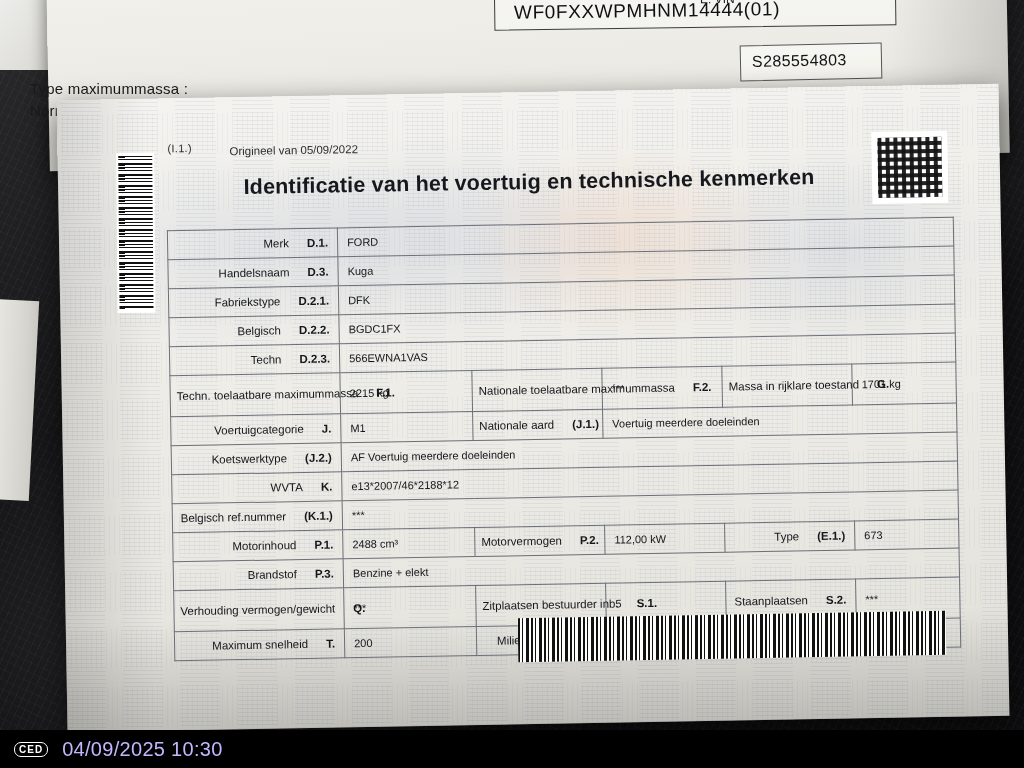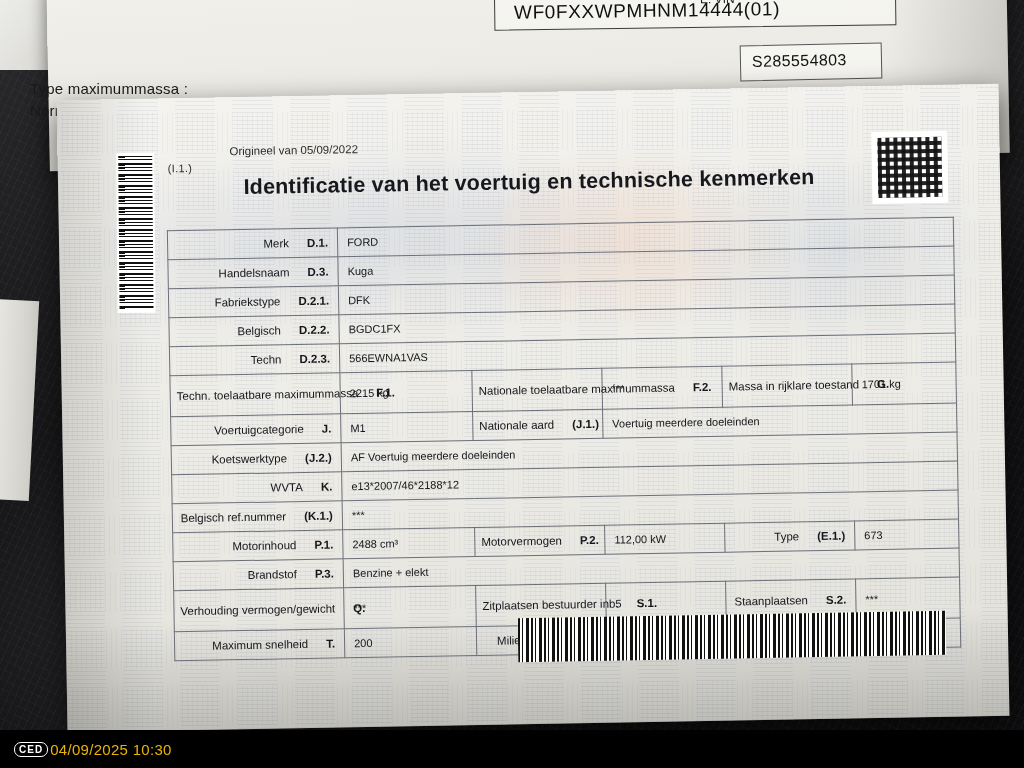--- a/index.html
+++ b/index.html
@@ -159,21 +159,21 @@
     position:absolute; left:0; top:0; bottom:0; width:90px;
     background: linear-gradient(to right, rgba(0,0,0,0.12), rgba(0,0,0,0));
   }
   .doc-main .edge-shade-b {
     position:absolute; left:0; right:0; bottom:0; height:110px;
     background: linear-gradient(to top, rgba(0,0,0,0.16), rgba(0,0,0,0));
   }
 
   .doc-header-line {
     position:absolute;
-    left: 110px; top: 64px;
+    left: 110px; top: 44px;
     font-size: 11px;
     color: #2d2d2d;
     letter-spacing: 0.3px;
   }
   .doc-origineel {
     position:absolute;
     left: 172px; top: 48px;
     font-size: 11.5px;
     color: #2d2d2d;
   }
@@ -283,38 +283,38 @@
 
   
   .footer {
     position:absolute;
     left:0; right:0; bottom:0;
     height: 38px;
     background: #000;
     display:flex;
     align-items:center;
     padding-left: 14px;
-    gap: 2px;
+    gap: 14px;
   }
   .ced-logo {
     display:inline-flex;
     align-items:center;
     justify-content:center;
     border: 1.6px solid #fff;
     color:#fff;
     font-size: 10px;
     font-weight: bold;
     letter-spacing: 1px;
     padding: 1px 4px;
     border-radius: 7px;
     line-height: 1.1;
   }
   .ts {
-    color:#eab308;
-    font-size: 15px;
+    color:#c4b5fd;
+    font-size: 20px;
     letter-spacing: 0.3px;
   }
 
   
   .sliver {
     position:absolute;
     left: -10px; top: 300px;
     width: 44px; height: 200px;
     background: linear-gradient(to right, #e9e8e3, #cfcec8);
     transform: rotate(3deg);

